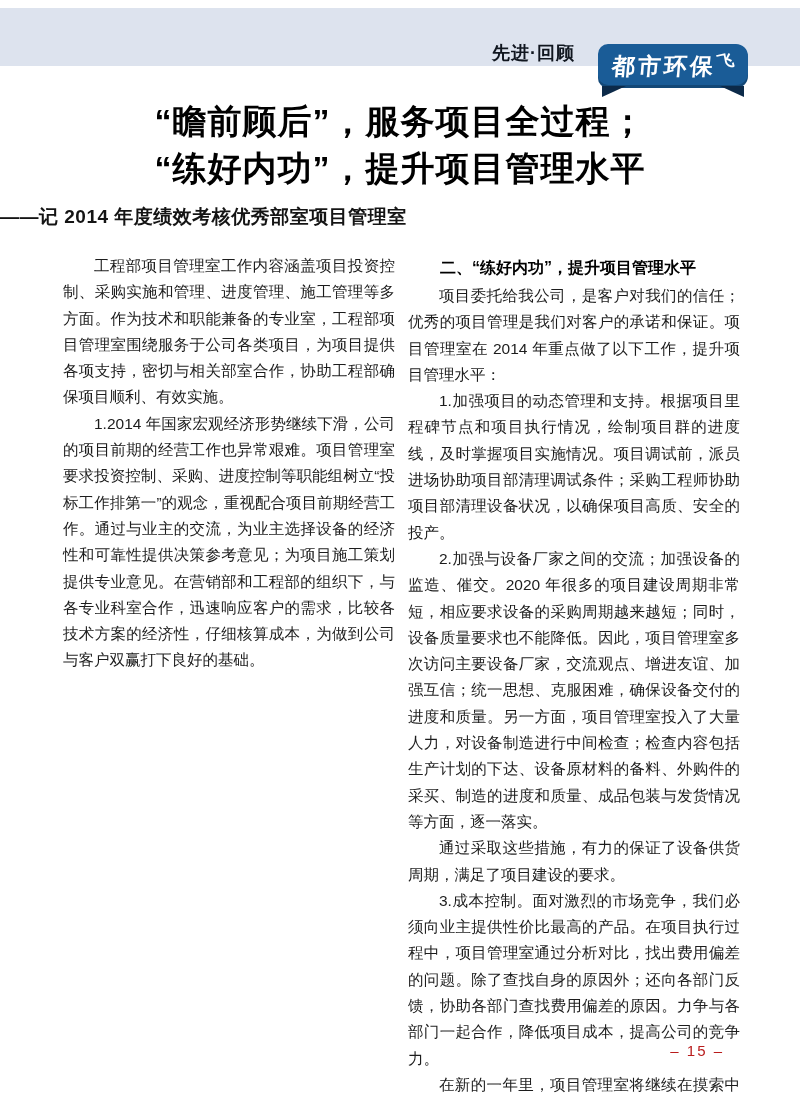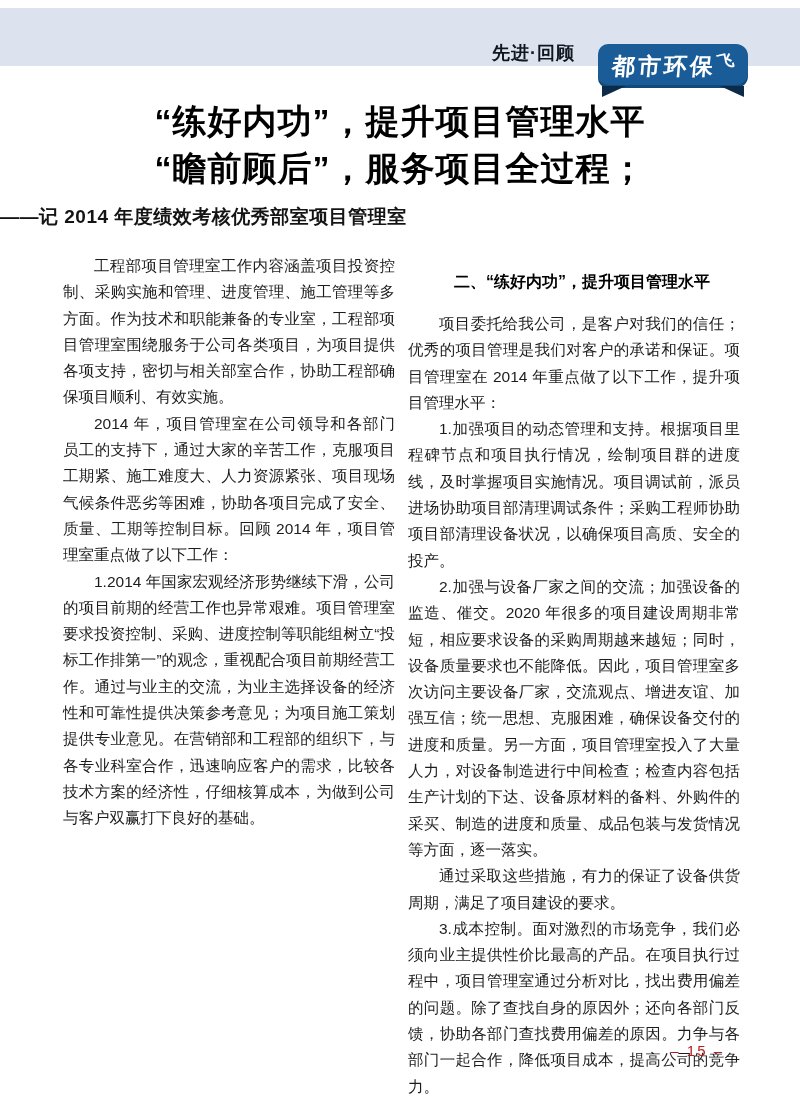--- a/index.html
+++ b/index.html
@@ -42,21 +42,21 @@
     margin:12px 0 0 0;letter-spacing:.5px;
   }
   
   .cols{display:flex;gap:13px;margin:23px 60px 0 63px;}
   .col{flex:1;min-width:0;}
   .para{
     margin:0;text-indent:2em;font-size:15.5px;line-height:26.3px;
     text-align:justify;color:#1c1c1c;
   }
   .heading{
-    margin:14px;text-indent:2em;font-size:16px;font-weight:bold;color:#000;
+    margin:0;text-indent:2em;font-size:16px;font-weight:bold;color:#000;
     line-height:27px;padding:1px 0 2px 0;
   }
   .space-above{margin-top:27px;}
   
   .page-num{
     position:absolute;top:1042px;right:76px;
     font-size:15px;color:#b91c1c;letter-spacing:2px;white-space:nowrap;
   }
 </style>
 </head>
@@ -64,28 +64,27 @@
 
 <div class="band"></div>
 <div class="section-label">先进·回顾</div>
 <div class="badge">
   <span class="badge-text">都市环保</span>
   <span class="badge-logo">飞</span>
 </div>
 
 <div class="main">
 
+  <h1 class="title-line">“瞻前顾后”，服务项目全过程；</h1>
   <h1 class="title-line">“练好内功”，提升项目管理水平</h1>
-  <h1 class="title-line">“瞻前顾后”，服务项目全过程；</h1>
   <div class="subtitle">——记 2014 年度绩效考核优秀部室项目管理室</div>
 
   <div class="cols">
     <div class="col">
       <p class="para">工程部项目管理室工作内容涵盖项目投资控制、采购实施和管理、进度管理、施工管理等多方面。作为技术和职能兼备的专业室，工程部项目管理室围绕服务于公司各类项目，为项目提供各项支持，密切与相关部室合作，协助工程部确保项目顺利、有效实施。</p>
-      <p class="para">2014 年，项目管理室在公司领导和各部门员工的支持下，通过大家的辛苦工作，克服项目工期紧、施工难度大、人力资源紧张、项目现场气候条件恶劣等困难，协助各项目完成了安全、质量、工期等控制目标。回顾 2014 年，项目管理室重点做了以下工作：</p>
       <p class="para">1.2014 年国家宏观经济形势继续下滑，公司的项目前期的经营工作也异常艰难。项目管理室要求投资控制、采购、进度控制等职能组树立“投标工作排第一”的观念，重视配合项目前期经营工作。通过与业主的交流，为业主选择设备的经济性和可靠性提供决策参考意见；为项目施工策划提供专业意见。在营销部和工程部的组织下，与各专业科室合作，迅速响应客户的需求，比较各技术方案的经济性，仔细核算成本，为做到公司与客户双赢打下良好的基础。</p>
     </div>
     <div class="col">
       <p class="heading">二、“练好内功”，提升项目管理水平</p>
       <p class="para">项目委托给我公司，是客户对我们的信任；优秀的项目管理是我们对客户的承诺和保证。项目管理室在 2014 年重点做了以下工作，提升项目管理水平：</p>
       <p class="para">1.加强项目的动态管理和支持。根据项目里程碑节点和项目执行情况，绘制项目群的进度线，及时掌握项目实施情况。项目调试前，派员进场协助项目部清理调试条件；采购工程师协助项目部清理设备状况，以确保项目高质、安全的投产。</p>
       <p class="para">2.加强与设备厂家之间的交流；加强设备的监造、催交。2020 年很多的项目建设周期非常短，相应要求设备的采购周期越来越短；同时，设备质量要求也不能降低。因此，项目管理室多次访问主要设备厂家，交流观点、增进友谊、加强互信；统一思想、克服困难，确保设备交付的进度和质量。另一方面，项目管理室投入了大量人力，对设备制造进行中间检查；检查内容包括生产计划的下达、设备原材料的备料、外购件的采买、制造的进度和质量、成品包装与发货情况等方面，逐一落实。</p>
       <p class="para">通过采取这些措施，有力的保证了设备供货周期，满足了项目建设的要求。</p>
       <p class="para">3.成本控制。面对激烈的市场竞争，我们必须向业主提供性价比最高的产品。在项目执行过程中，项目管理室通过分析对比，找出费用偏差的问题。除了查找自身的原因外；还向各部门反馈，协助各部门查找费用偏差的原因。力争与各部门一起合作，降低项目成本，提高公司的竞争力。</p>
       <p class="para">在新的一年里，项目管理室将继续在摸索中求改进，在改进中求完善，把各项工作做得更好。</p>

